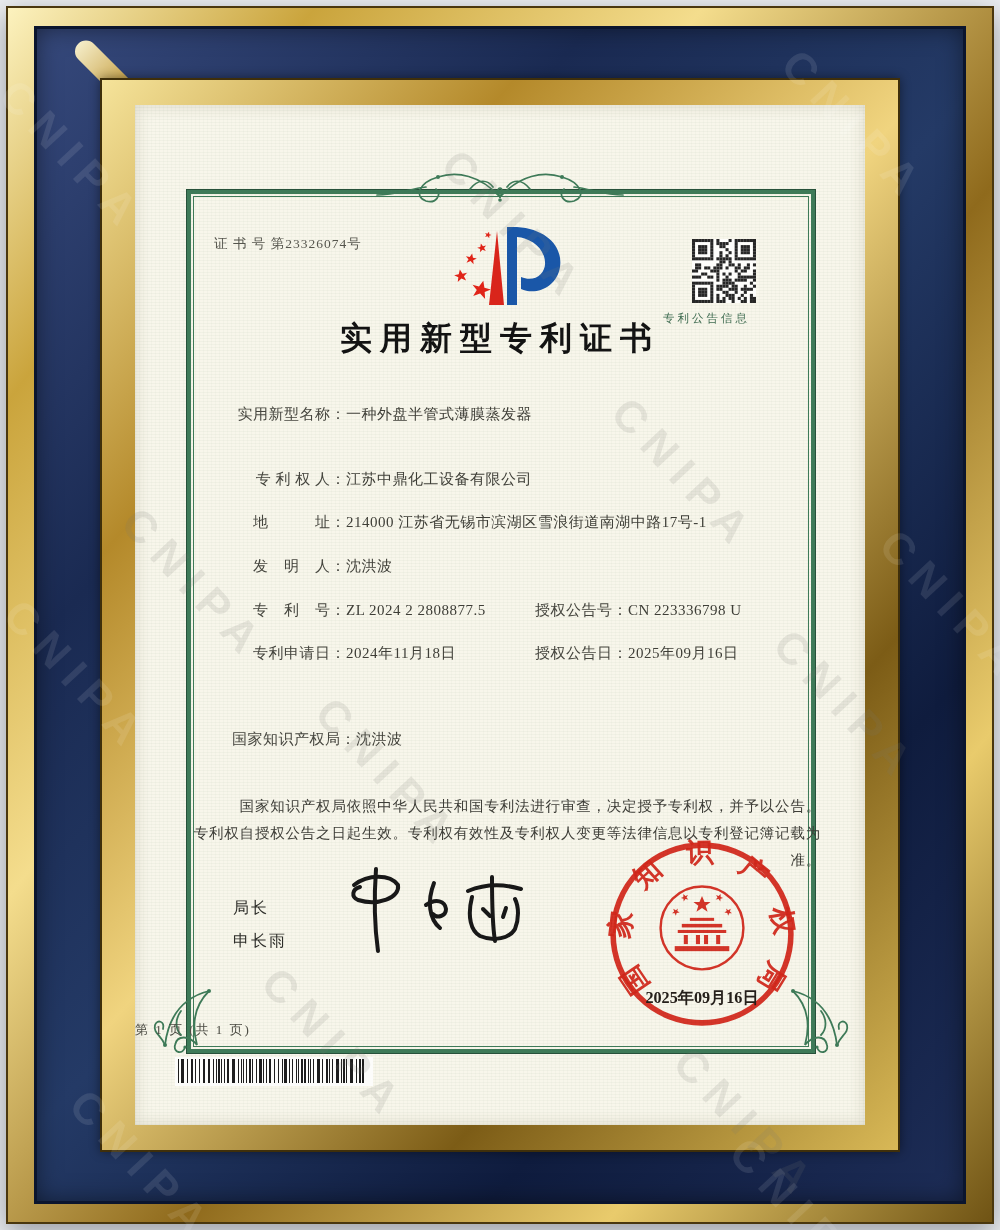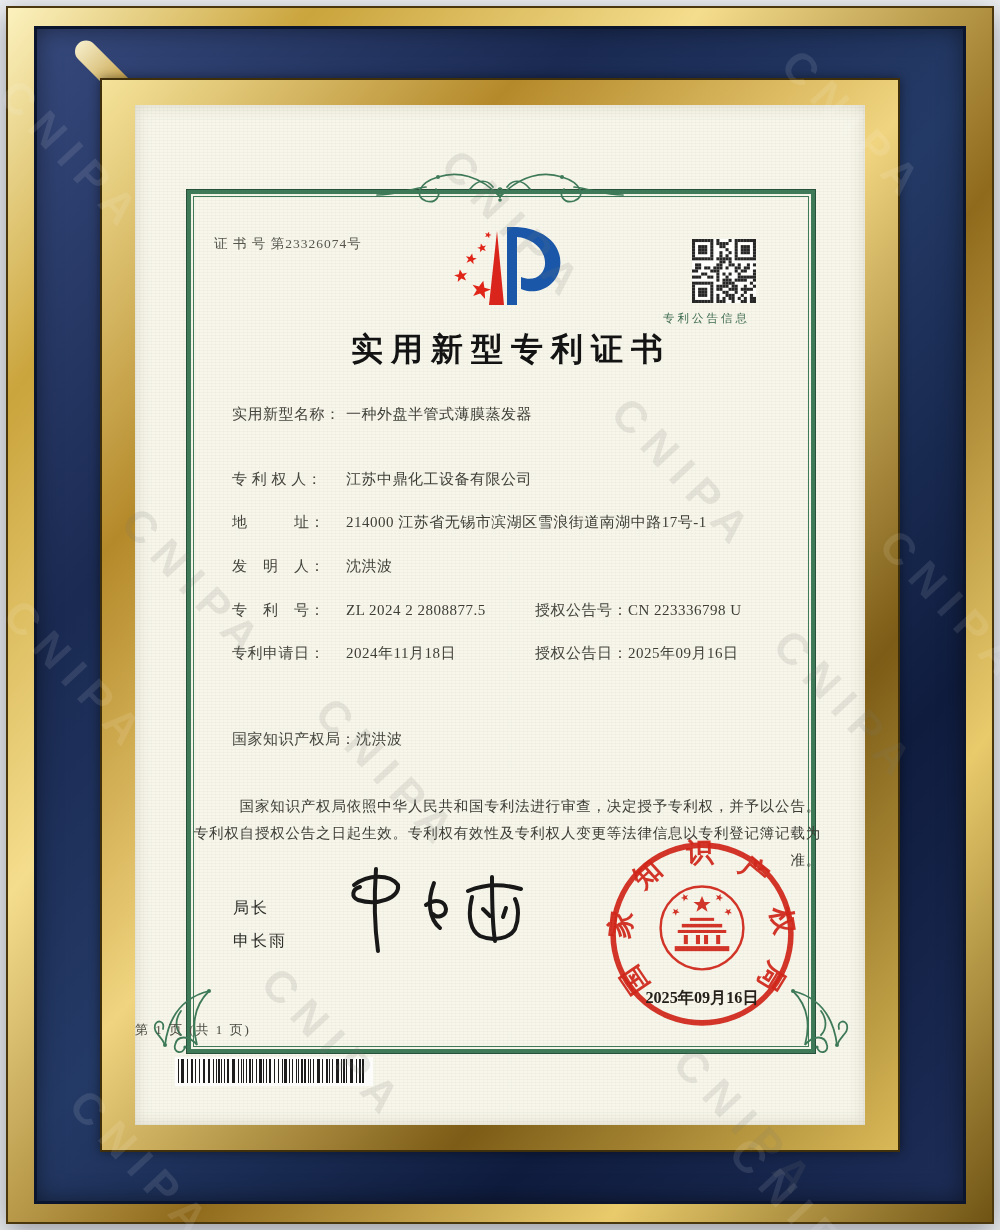--- a/index.html
+++ b/index.html
@@ -28,25 +28,25 @@
   .gborder::after{content:"";position:absolute;inset:2px;border:1px solid #3e7a58;}
   .orn-top{position:absolute;top:62px;left:50%;transform:translateX(-50%);}
   .orn-bl{position:absolute;left:16px;top:882px;}
   .orn-br{position:absolute;right:14px;top:882px;transform:scaleX(-1);}
   
   .certno{position:absolute;left:79px;top:130px;font-size:13.5px;color:#55554d;letter-spacing:1px;}
   .logo{position:absolute;left:298px;top:112px;}
   .qr{position:absolute;left:557px;top:134px;width:64px;height:64px;background:#fdfdfb;}
   .qrlabel{position:absolute;left:528px;top:206px;width:124px;text-align:left;
            font-size:11.5px;letter-spacing:3px;color:#3e6b50;}
-  .title{position:absolute;top:212px;left:0;width:100%;margin:11px;text-align:center;
+  .title{position:absolute;top:212px;left:0;width:100%;margin:0;text-align:center;
          font-size:32px;font-weight:700;letter-spacing:8px;color:#131313;}
   .row{position:absolute;left:97px;width:590px;font-size:15px;color:#45453e;
        letter-spacing:.5px;white-space:nowrap;}
-  .lbl{display:inline-block;min-width:114px;}
+  .lbl{display:inline-block;min-width:114px;text-align:right;}
   .val{color:#3e3e37;margin-top:40px;}
   .col2{position:absolute;left:303px;top:0;}
   .r1{top:300px}.r2{top:365px}.r3{top:408px}.r4{top:452px}
   .r5{top:496px}.r6{top:539px}.r7{top:582px}.r8{top:625px}
   .statement{position:absolute;left:44px;top:688px;width:642px;text-align:right;
              font-size:14.5px;line-height:27px;color:#3d3d37;letter-spacing:.8px;}
   .dtitle,.dname{position:absolute;left:98px;font-size:16px;letter-spacing:2px;
              font-family:"Liberation Sans","DejaVu Sans",sans-serif;color:#2d2d29;}
   .dtitle{top:793px}.dname{top:826px}
   .signature{position:absolute;left:203px;top:756px;}

